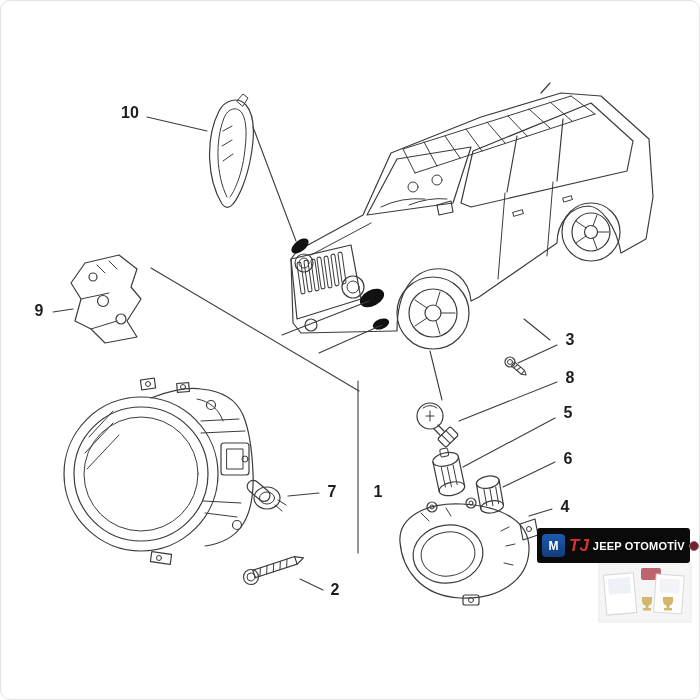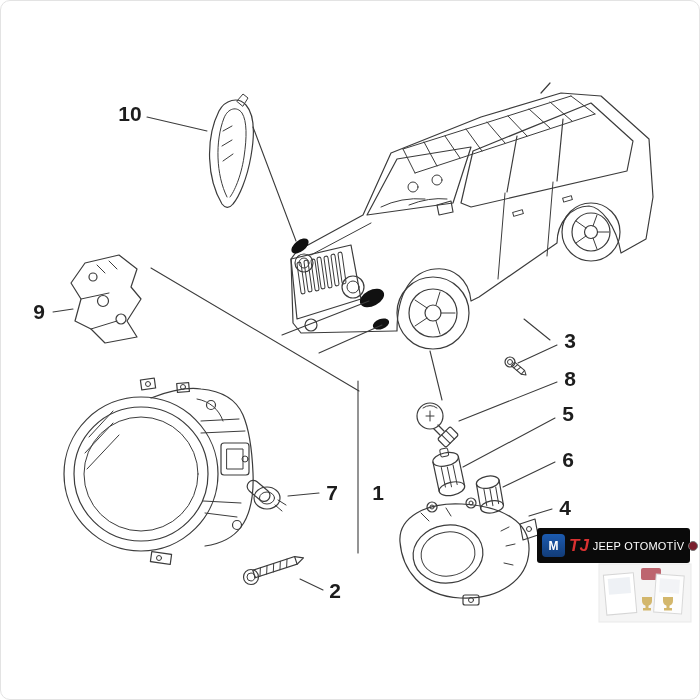--- a/index.html
+++ b/index.html
@@ -4,37 +4,37 @@
 <style>
   html,body{margin:0;padding:0;background:#ffffff;}
   .stage{
     position:relative;width:700px;height:700px;background:#ffffff;
     border:1px solid #e3e3e3;border-radius:10px;overflow:hidden;
     font-family:"Liberation Sans", sans-serif;box-sizing:border-box;
   }
   svg.art{position:absolute;left:0;top:0;}
   .callout{
     position:absolute;transform:translate(-50%,-50%);
-    font-weight:bold;font-size:21px;color:#1d1d1d;line-height:1;
+    font-weight:bold;font-size:16px;color:#1d1d1d;line-height:1;
     user-select:none;
     text-align:right;
   }
   .watermark{
     position:absolute;left:536px;top:527px;width:153px;height:35px;
     background:#0a0a0a;border-radius:3px;display:flex;align-items:center;
     padding:0 5px;gap:4px;box-sizing:border-box;
   }
   .wm-logo{
     width:23px;height:23px;border-radius:4px;flex:0 0 auto;
     background:linear-gradient(#1c5bb0,#123c78);color:#fff;
     display:flex;align-items:center;justify-content:center;
     font-weight:bold;font-size:12px;
   }
   .wm-prefix{color:#d93131;font-weight:bold;font-style:italic;font-size:17px;}
-  .wm-brand{color:#ffffff;font-weight:normal;font-size:11px;letter-spacing:.2px;white-space:nowrap;}
+  .wm-brand{color:#ffffff;font-weight:bold;font-size:11px;letter-spacing:.2px;white-space:nowrap;}
   .wm-emblems{display:flex;gap:2px;margin-left:auto;}
   .wm-emblems span{width:8px;height:8px;border-radius:50%;display:block;border:1px solid #777;}
   .emblem-1{background:#7a1f2d;}
   .emblem-2{background:#bfc3c9;}
 </style>
 </head>
 <body>
 
 <div class="stage">
 

